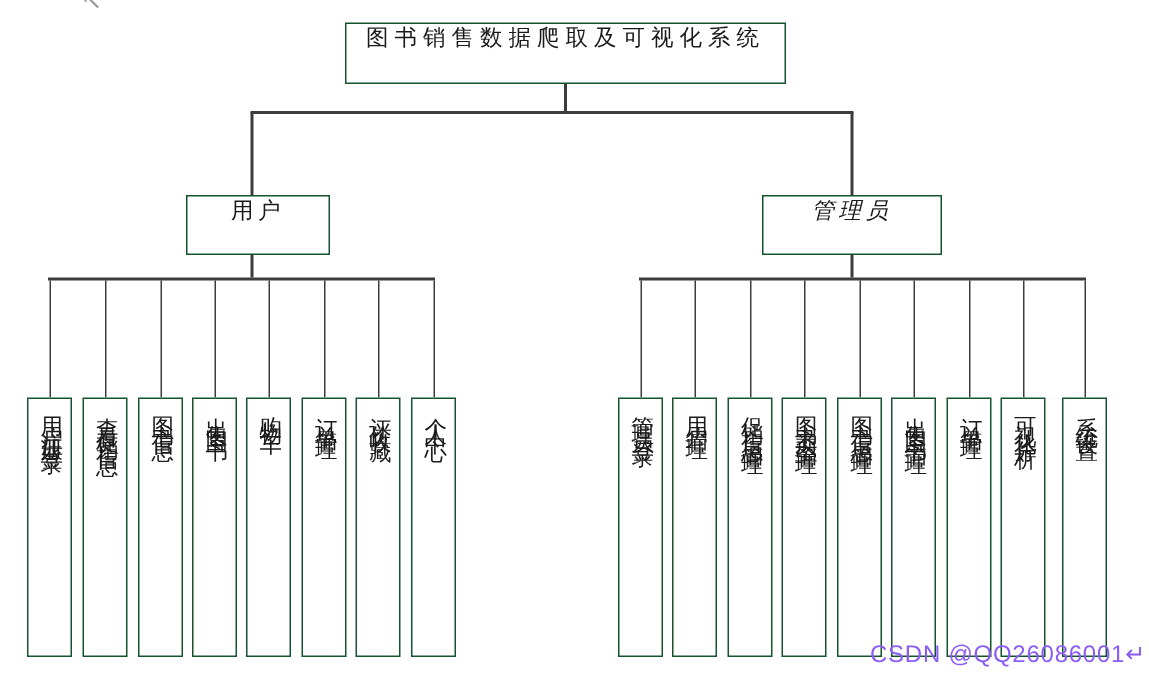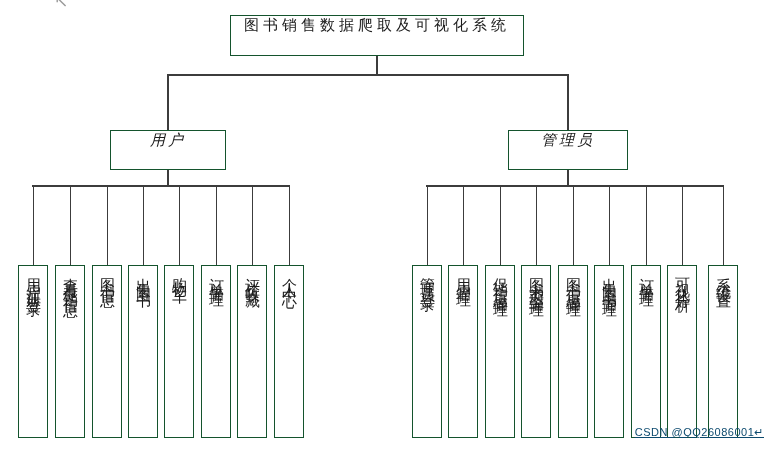--- a/index.html
+++ b/index.html
@@ -54,26 +54,25 @@
   .cursor-artifact {
     position: absolute;
     left: 54px; top: -9px;
     color: #9a9a9a;
     font-size: 17px;
     font-family: "DejaVu Sans", sans-serif;
   }
   .watermark {
     position: absolute;
     right: 2px; top: 426px;
-    color: #0c4a6e;
-    font-size: 11px;
+    color: #8b5cf6;
+    font-size: 16px;
     font-family: "Liberation Sans", "DejaVu Sans", sans-serif;
     letter-spacing: 0.5px;
     white-space: nowrap;
-    text-decoration: underline;
   }
 </style>
 </head>
 <body>
 
 <div class="canvas">
 
   <span class="cursor-artifact">↖</span>
 
   <div class="line" style="left:376px; top:56px; width:2px; height:18px;"></div>
@@ -101,21 +100,21 @@
   <div class="line" style="left:573px; top:187px; width:1px; height:78px;"></div>
   <div class="line" style="left:609px; top:187px; width:1px; height:78px;"></div>
   <div class="line" style="left:646px; top:187px; width:1px; height:78px;"></div>
   <div class="line" style="left:682px; top:187px; width:1px; height:78px;"></div>
   <div class="line" style="left:723px; top:187px; width:1px; height:78px;"></div>
 
   <div class="node root">
     <span class="hlabel">图书销售数据爬取及可视化系统</span>
   </div>
 
-  <div class="node branch" style="left:110px; width:116px;font-style:italic;">
+  <div class="node branch" style="left:124px; width:96px;">
     <span class="hlabel">用户</span>
   </div>
   <div class="node branch" style="left:508px; width:120px;font-style:italic;">
     <span class="hlabel">管理员</span>
   </div>
 
   <div class="node leaf" style="left:18px;">
     <span class="vtext">用户注册登录</span>
   </div>
   <div class="node leaf" style="left:55px;">

